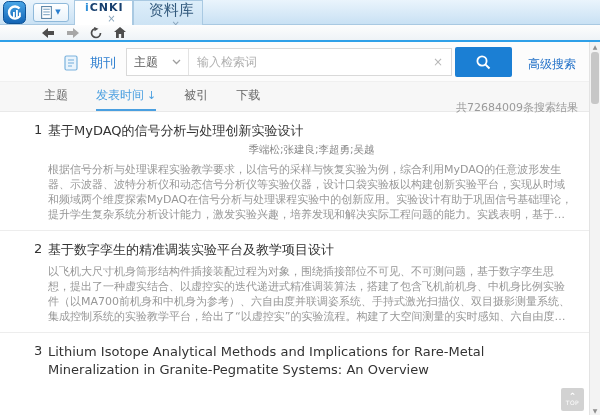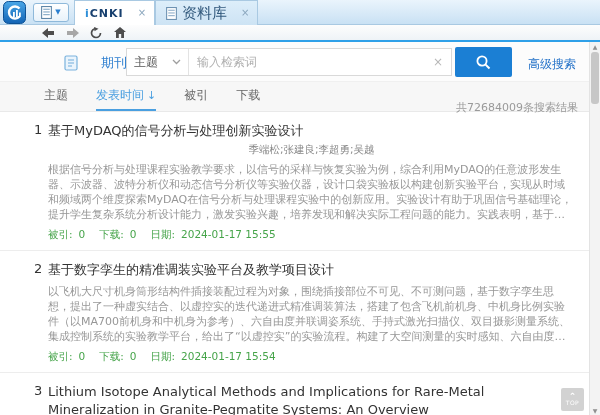--- a/index.html
+++ b/index.html
@@ -11,38 +11,38 @@
   .titlebar { position:relative; height:25px;
     background:linear-gradient(#eaf4fc,#c9e1f4); border-bottom:1px solid #a9c9e2; }
   .app-logo { position:absolute; left:3px; top:1px; width:23px; height:23px; cursor:pointer; }
   .quick-btn { position:absolute; left:33px; top:3px; width:36px; height:19px;
     background:linear-gradient(#ffffff,#e8f2fa); border:1px solid #8fb9da; border-radius:3px;
     display:flex; align-items:center; justify-content:center; gap:3px; cursor:pointer; }
   .quick-btn .dd { color:#2b7fd0; font-size:7px; line-height:1; }
   .tabs { position:absolute; left:74px; top:0; height:25px; display:flex; }
   .tab { position:relative; height:25px; display:flex; align-items:center;
     padding:0 8px 0 10px; border:1px solid #a9c9e2; border-bottom:none;
-    background:linear-gradient(#ddeefa,#cde3f4); cursor:pointer; }
+    background:linear-gradient(#ddeefa,#cde3f4); cursor:pointer;flex-direction:column; }
   .tab.active { background:#ffffff; z-index:2; }
   .tab-logo { font-size:11px; font-weight:bold; color:#18406f; letter-spacing:1px; }
   .tab-logo .idot { color:#2e8fd8; }
   .tab-label { font-size:15px; color:#335a7d; margin-left:5px; }
   .tab-close { margin-left:14px; font-size:10px; color:#8aa6bd; line-height:1; cursor:pointer; }
   .tab-ico { width:11px; height:13px; }
 
   
   .navbar { position:relative; height:17px; background:linear-gradient(#fdfdfd,#eef3f7);
     border-bottom:2px solid #2fa0e8; display:flex; align-items:center; }
   .nav-btn { width:20px; height:15px; display:flex; align-items:center; justify-content:center; cursor:pointer; }
   .nav-btn.first { margin-left:38px; }
   .nav-btn + .nav-btn { margin-left:4px; }
 
   
   .searchbar { position:relative; height:40px; background:#fcfcfc; border-bottom:1px solid #f0f0f0; }
-  .journal { position:absolute; left:64px; top:12px; display:flex; align-items:center; gap:22px; }
+  .journal { position:absolute; left:64px; top:12px; display:flex; align-items:center; gap:11px; }
   .journal-label { font-size:13px; color:#2e7fd0; }
   .search-group { position:absolute; left:126px; top:6px; width:326px; height:28px;
     border:1px solid #d9d9d9; background:#fff; display:flex; align-items:center; }
   .field-select { width:62px; height:100%; border-right:1px solid #e3e3e3;
     display:flex; align-items:center; justify-content:space-between;
     padding:0 7px; cursor:pointer; }
   .field-select .fs-label { font-size:12px; color:#555; }
   .search-input { flex:1; height:100%; border:none; outline:none; padding:0 8px;
     font-size:12px; color:#333; font-family:inherit; }
   .search-input::placeholder { color:#b0b0b0; }
@@ -211,32 +211,26 @@
     <span class="result-count">共72684009条搜索结果</span>
   </div>
 
   <div class="results">
 
     <div class="item">
       <span class="num">1</span>
       <div class="title">基于MyDAQ的信号分析与处理创新实验设计</div>
       <div class="authors">季端松;张建良;李超勇;吴越</div>
       <div class="abstract l4">根据信号分析与处理课程实验教学要求，以信号的采样与恢复实验为例，综合利用MyDAQ的任意波形发生器、示波器、波特分析仪和动态信号分析仪等实验仪器，设计口袋实验板以构建创新实验平台，实现从时域和频域两个维度探索MyDAQ在信号分析与处理课程实验中的创新应用。实验设计有助于巩固信号基础理论，提升学生复杂系统分析设计能力，激发实验兴趣，培养发现和解决实际工程问题的能力。实践表明，基于MyDAQ的信号分析与处理课程实验设计，具有实验维度广、操作方便灵活等特点并具备设计性、趣味性和创新性，有利于学生参与实验的...</div>
-      <div class="stats">
-        <span>被引:</span><span class="gap">0</span><span>下载:</span><span class="gap">0</span><span>日期:</span><span>2024-01-17 15:55</span>
-      </div>
     </div>
 
     <div class="item">
       <span class="num">2</span>
       <div class="title">基于数字孪生的精准调装实验平台及教学项目设计</div>
       <div class="abstract l4">以飞机大尺寸机身筒形结构件插接装配过程为对象，围绕插接部位不可见、不可测问题，基于数字孪生思想，提出了一种虚实结合、以虚控实的迭代递进式精准调装算法，搭建了包含飞机前机身、中机身比例实验件（以MA700前机身和中机身为参考）、六自由度并联调姿系统、手持式激光扫描仪、双目摄影测量系统、集成控制系统的实验教学平台，给出了“以虚控实”的实验流程。构建了大空间测量的实时感知、六自由度并联调姿和基于数字孪生的试装配仿真验证3个实验模块，不仅实现了智能装配、数字孪生等先进技术方法与飞机装配知识互补的理念，更锻炼...</div>
-      <div class="stats">
-        <span>被引:</span><span class="gap">0</span><span>下载:</span><span class="gap">0</span><span>日期:</span><span>2024-01-17 15:54</span>
-      </div>
     </div>
 
     <div class="item">
       <span class="num">3</span>
       <div class="title">Lithium Isotope Analytical Methods and Implications for Rare-Metal Mineralization in Granite-Pegmatite Systems: An Overview</div>
 
     </div>
 
   </div>
 

